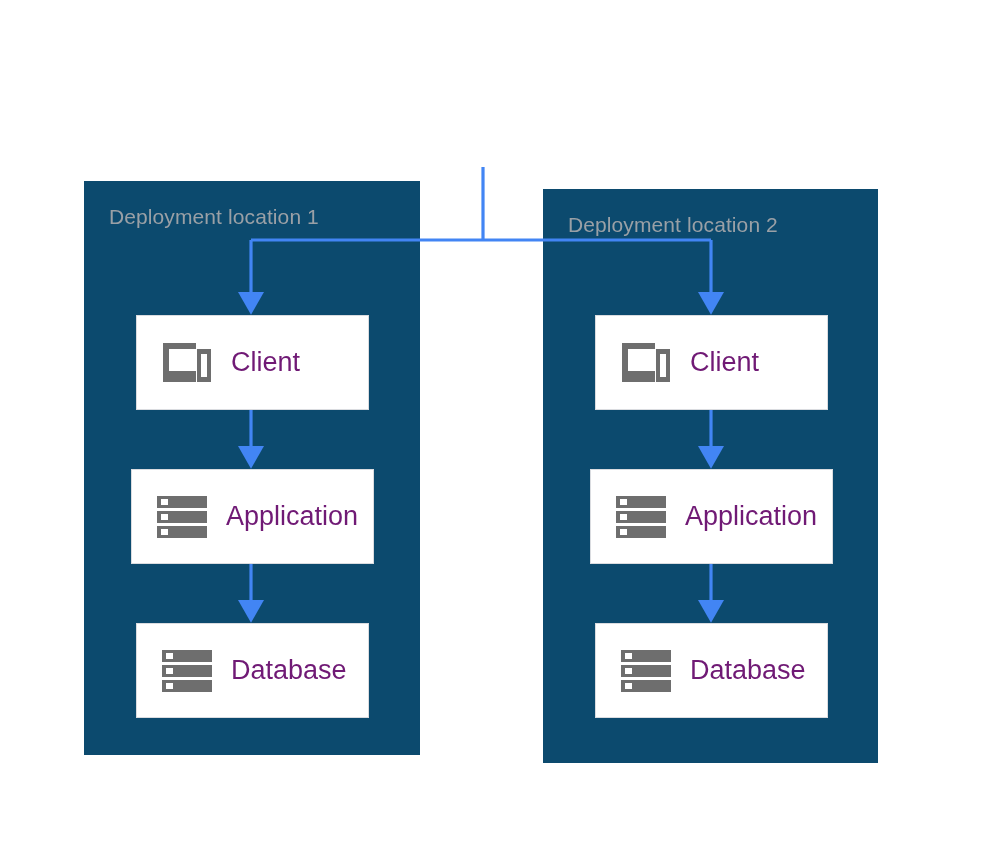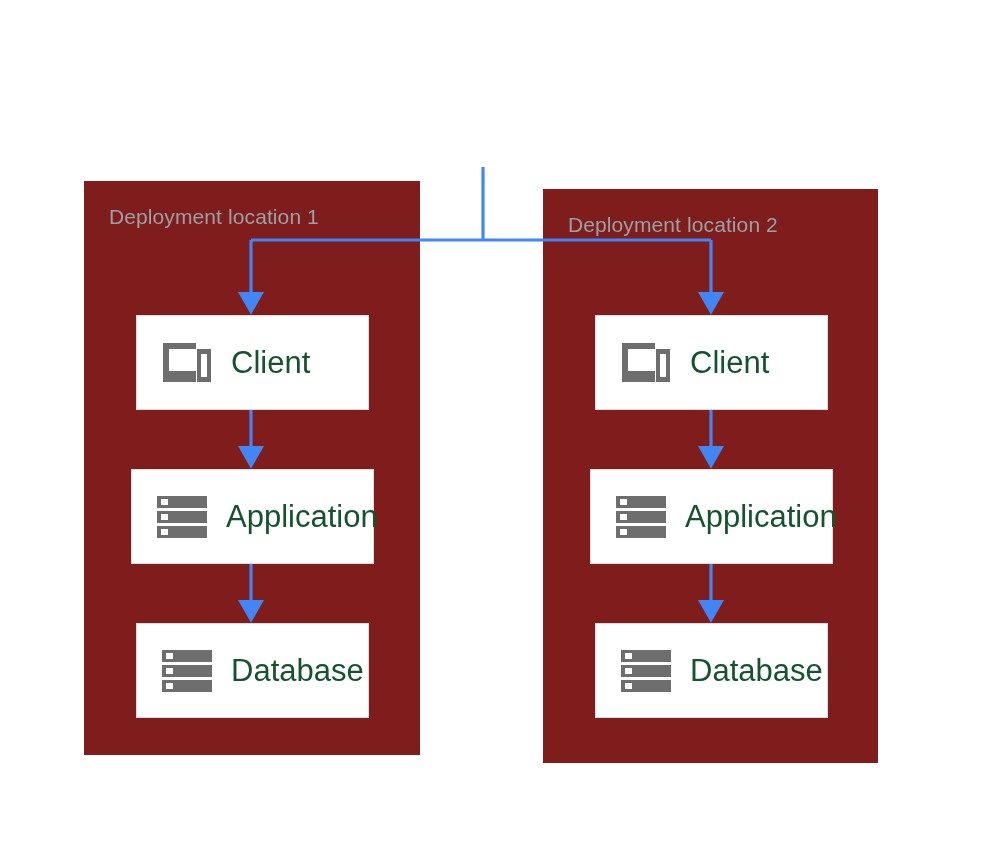--- a/index.html
+++ b/index.html
@@ -14,21 +14,21 @@
     position: relative;
     width: 996px;
     height: 856px;
     background: #ffffff;
     overflow: hidden;
   }
 
   
   .zone {
     position: absolute;
-    background: #7f1d1d;
+    background: #0c4a6e;
     text-decoration: underline;
   }
   #zone-left  { left: 84px;  top: 181px; width: 336px; height: 574px; }
   #zone-right { left: 543px; top: 181px; width: 335px; height: 574px; margin-top: 8px; }
 
   .zone-label {
     position: absolute;
     left: 25px;
     top: 24px;
     font-size: 21px;
@@ -46,22 +46,22 @@
     display: flex;
     align-items: center;
   }
   .node-icon {
     flex: 0 0 auto;
     display: flex;
     align-items: center;
     justify-content: center;
   }
   .node-label {
-    font-size: 31px;
-    color: #14532d;
+    font-size: 27px;
+    color: #701a75;
     white-space: nowrap;
   }
 
   
   #node-lb {
     left: 367px; top: 72px; width: 233px; height: 95px;
     padding-left: 20px;
   }
   #node-lb .node-icon { width: 58px; height: 58px; }
   #node-lb .node-label {

